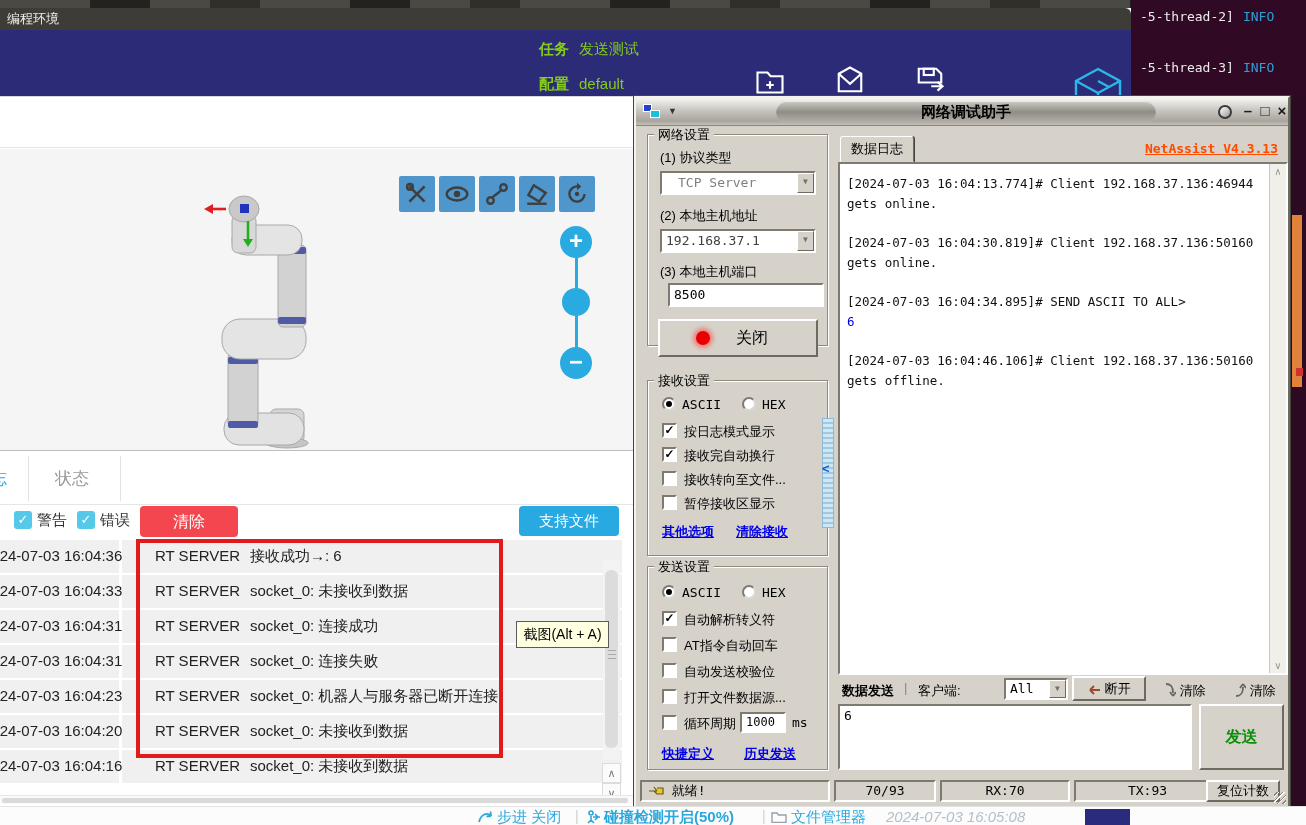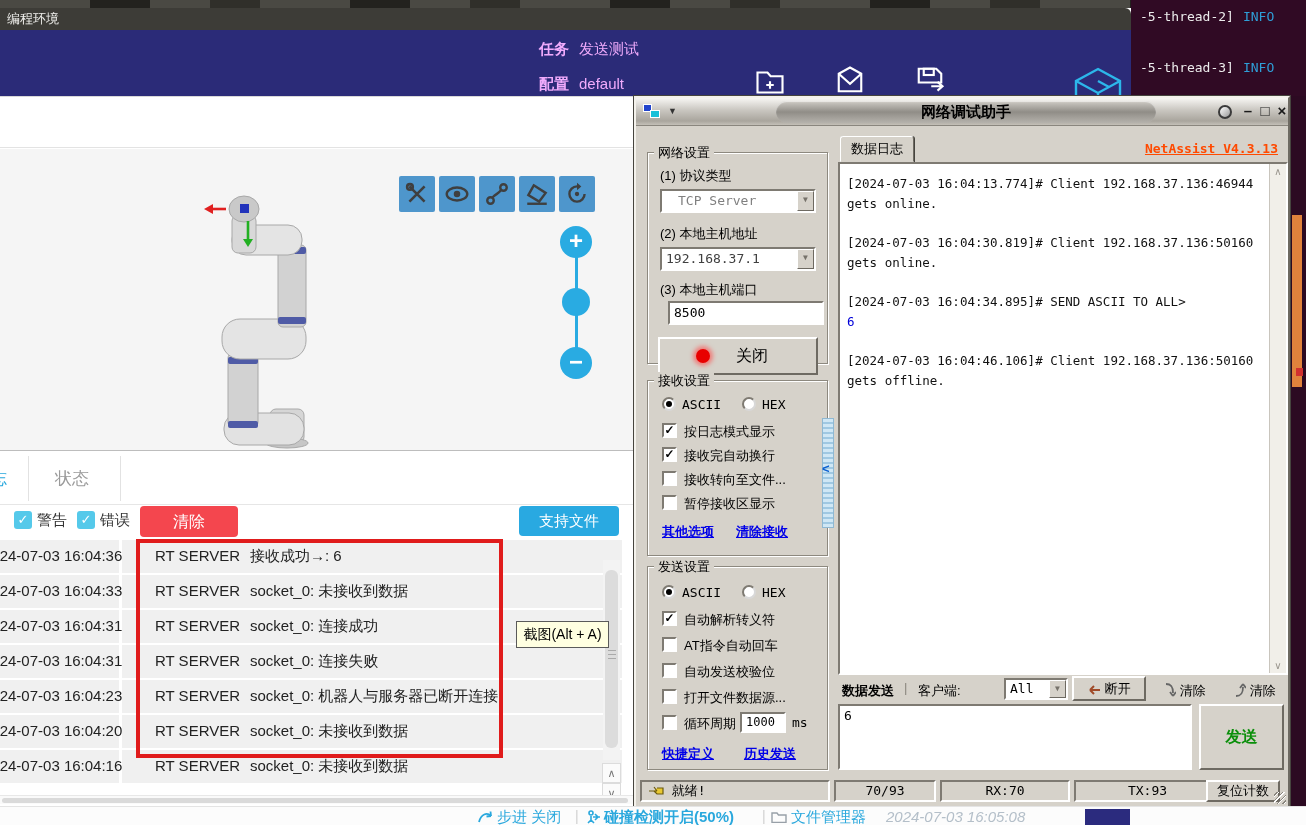--- a/index.html
+++ b/index.html
@@ -4,21 +4,21 @@
 <style>
   * { margin:0; padding:0; box-sizing:border-box; }
   body { font-family:"Liberation Sans", sans-serif; background:#888; }
   .screen { position:relative; width:1306px; height:825px; overflow:hidden; background:#fff; }
   .abs { position:absolute; }
 
   
   .top-strip { left:0; top:0; width:1131px; height:8px; background:repeating-linear-gradient(90deg,#4a4943 0 90px,#23221e 90px 150px,#4a4943 150px 210px,#302f2a 210px 260px); }
   .app-titlebar { left:0; top:8px; width:1131px; height:22px; background:#3d3c37; color:#efefec; font-size:13px; line-height:22px; padding-left:7px; border-top-right-radius:6px; }
   .bluebar { left:0; top:30px; width:1147px; height:66px; background:#2b2b78; border-bottom-right-radius:10px; }
-  .meta-line { position:absolute; color:#f0abfc; font-size:15px; white-space:nowrap; }
+  .meta-line { position:absolute; color:#84cc16; font-size:15px; white-space:nowrap; }
   .meta-line b { font-weight:bold; margin-right:10px; }
   .tool-btn { position:absolute; top:33px; width:64px; height:60px; text-align:center; color:#fff; }
   .tool-btn svg { display:block; margin:2px auto 0; }
   .tool-btn .lbl { font-size:13px; }
   .logo { left:1072px; top:36px; }
 
   
   .terminal { left:1131px; top:0; width:175px; height:96px; background:#300a24; }
   .term-line { position:absolute; left:9px; white-space:nowrap; font-family:"DejaVu Sans Mono", monospace; font-size:13px; color:#ececec; }
   .term-line .info { color:#2f9fd8; margin-left:9px; }
@@ -321,21 +321,21 @@
         <i style="left:7px; top:6px; width:10px; height:8px; background:#19c0d8; border:1px solid #fff;"></i>
       </span>
       <span class="abs" style="left:32px; top:8px; font-size:9px; color:#333;">▼</span>
       <div class="na-title-pill">网络调试助手</div>
       <span class="na-globe"></span>
       <span class="na-ctrl" style="left:604px;">–</span>
       <span class="na-ctrl" style="left:621px;">□</span>
       <span class="na-ctrl" style="left:638px;">×</span>
     </div>
 
-    <div class="na-group" style="left:11px; top:36px; width:181px; height:212px;margin-top:18px;">
+    <div class="na-group" style="left:11px; top:36px; width:181px; height:212px;">
       <span class="na-legend">网络设置</span>
       <span class="na-label" style="left:12px; top:14px;">(1) 协议类型</span>
       <div class="na-field" style="left:12px; top:36px; width:156px; height:24px; color:#808080; padding-left:16px;">
         <span>TCP Server</span>
         <span class="combo-btn">▼</span>
       </div>
       <span class="na-label" style="left:12px; top:72px;">(2) 本地主机地址</span>
       <div class="na-field" style="left:12px; top:94px; width:156px; height:24px; color:#404040;">
         <span>192.168.37.1</span>
         <span class="combo-btn">▼</span>

